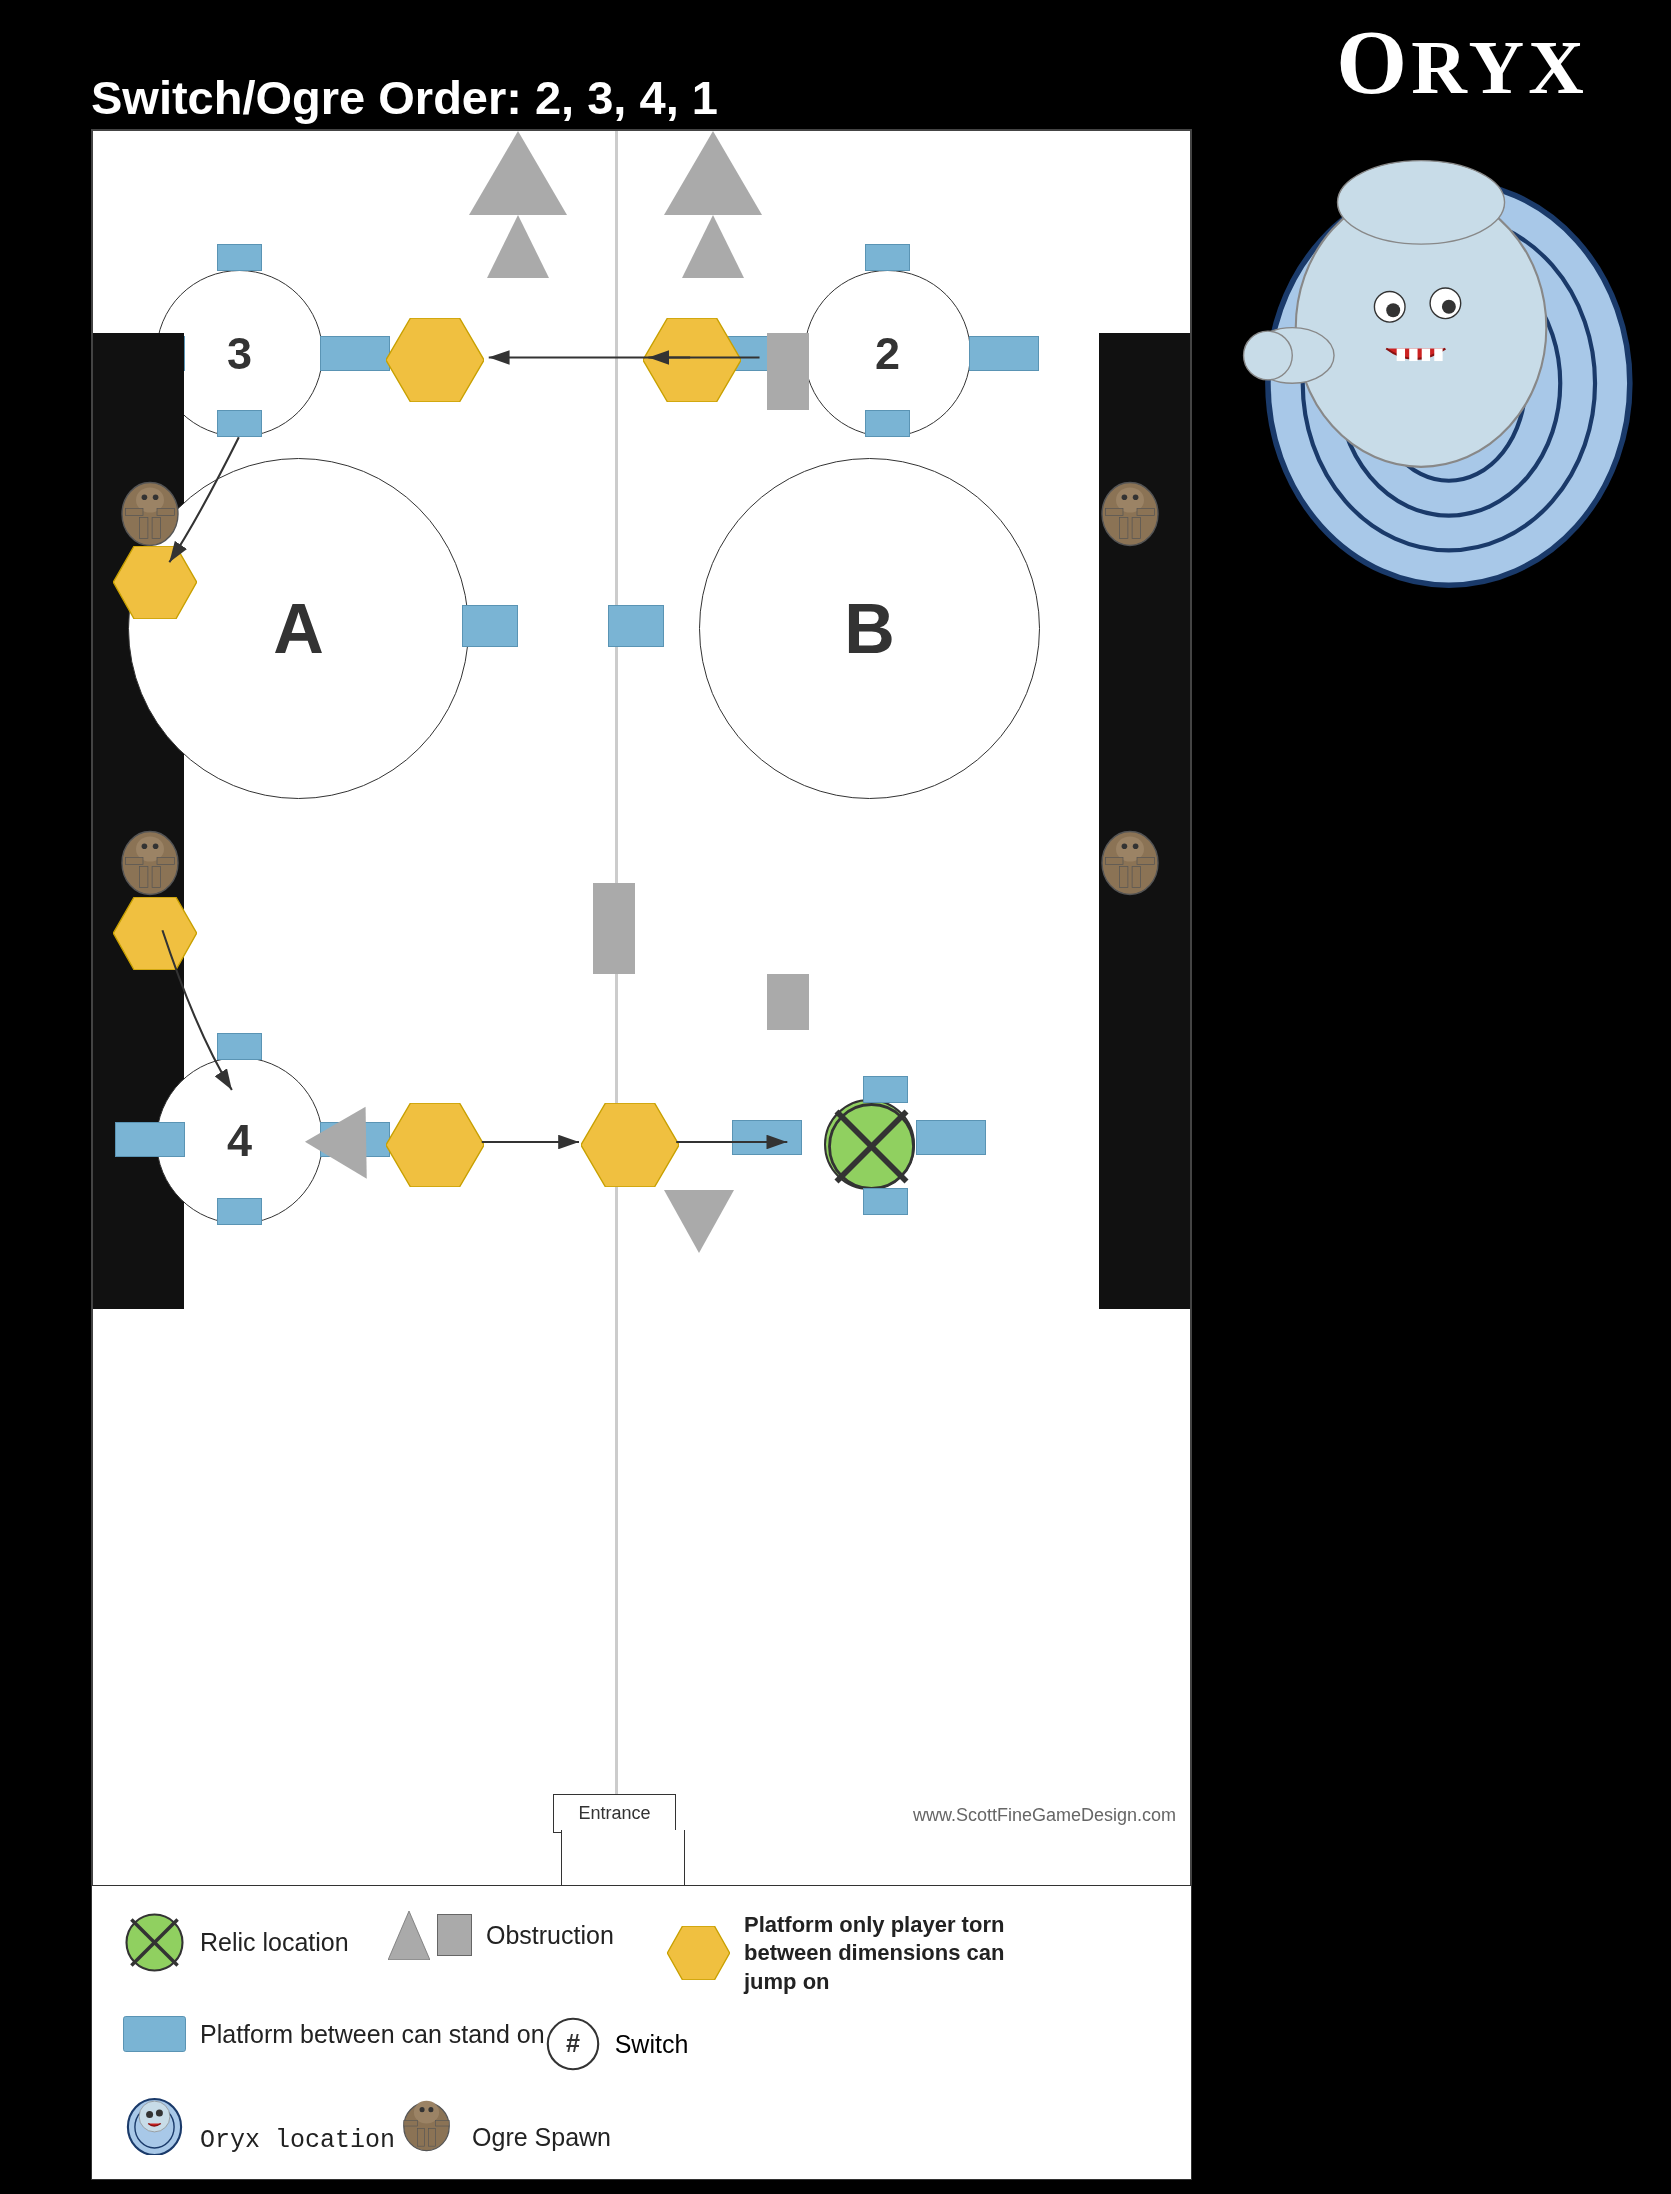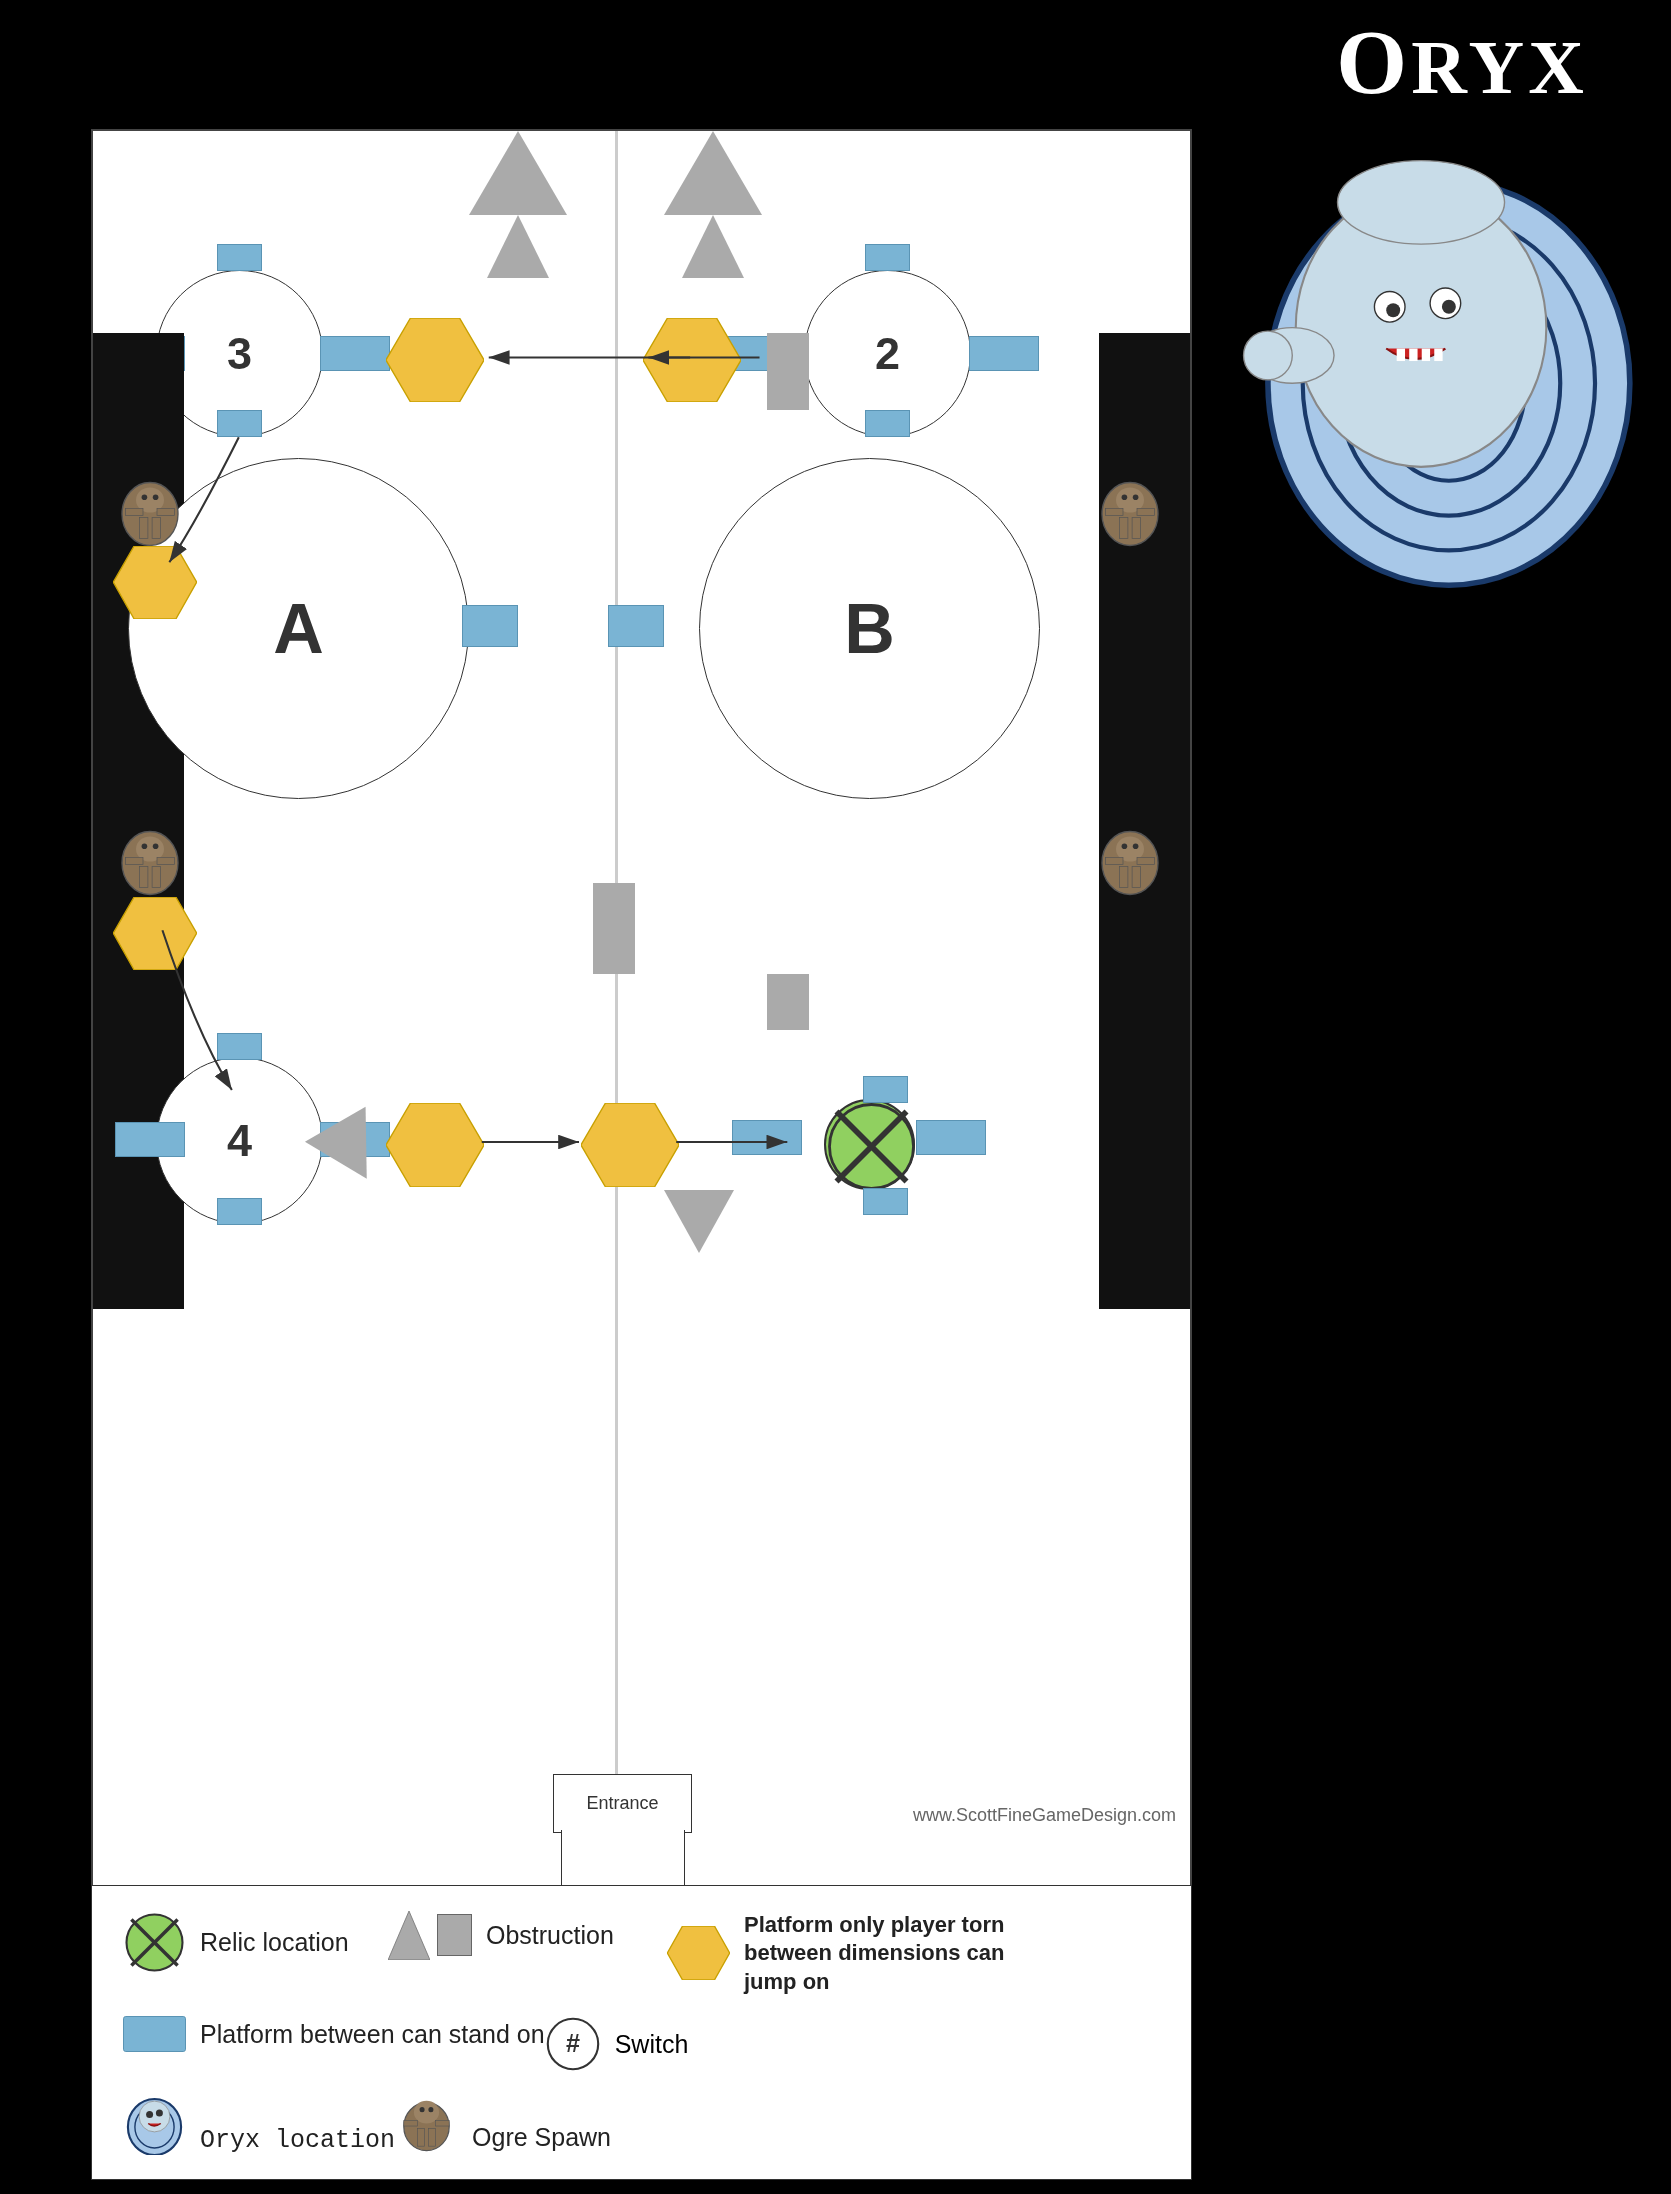--- a/index.html
+++ b/index.html
@@ -13,20 +13,21 @@
     }
 
   </style>
 </head>
 <body>
 
 <div style="position:absolute;top:0;left:0;width:1672px;height:2194px;background:#000;">
 
   <div style="position:absolute;top:10.4px;right:84px;font-size:77px;font-family:Georgia,serif;color:white;font-weight:bold;letter-spacing:4.2px;text-align:center;"><span style="font-size:91px;font-family:Georgia,serif;">O</span><span style="font-family:Georgia,serif;font-size:77px;font-weight:bold;">RYX</span></div>
 
+  <div style="position:absolute;top:70px;left:91px;font-size:47px;font-weight:bold;color:white;">Switch/Ogre Order: 2, 3, 4, 1</div>
 
   <div style="position:absolute;top:129px;left:91px;width:1101px;height:1783px;background:white;border:2.1px solid #444;">
 
     <div style="position:absolute;top:0;left:522px;width:2.8px;height:100%;background:#ccc;"></div>
 
     <div style="position:absolute;top:0;left:376px;width:0;height:0;border-left:49px solid transparent;border-right:49px solid transparent;border-bottom:84px solid #aaa;"></div>
 
     <div style="position:absolute;top:84px;left:394px;width:0;height:0;border-left:31px solid transparent;border-right:31px solid transparent;border-bottom:63px solid #aaa;"></div>
 
     <div style="position:absolute;top:0;left:571px;width:0;height:0;border-left:49px solid transparent;border-right:49px solid transparent;border-bottom:84px solid #aaa;"></div>
@@ -202,21 +203,21 @@
 
       <path d="M100 1150 Q150 1300 200 1380" stroke="#333" stroke-width="3" fill="none" marker-end="url(#arrowhead)"></path>
 
       <line x1="560" y1="1455" x2="700" y2="1455" stroke="#333" stroke-width="3" marker-end="url(#arrowhead)"></line>
 
       <line x1="840" y1="1455" x2="1000" y2="1455" stroke="#333" stroke-width="3" marker-end="url(#arrowhead)"></line>
 
       <line x1="960" y1="325" x2="800" y2="325" stroke="#333" stroke-width="3" marker-end="url(#arrowhead)"></line>
     </svg>
 
-    <div style="position:absolute;bottom:77px;left:460px;width:139px;text-align:center;border:0.7px solid #333;background:white;font-size:18px;padding:18px 7px;color:#333;">Entrance</div>
+    <div style="position:absolute;bottom:77px;left:460px;width:123px;text-align:center;border:0.7px solid #333;background:white;font-size:18px;padding:8px 7px;color:#333;">Entrance</div>
 
     <div style="position:absolute;bottom:0;left:468px;width:124px;height:80px;background:white;border-left:1.4px solid #333;border-right:1.4px solid #333;"></div>
 
     <div style="position:absolute;bottom:84px;right:14px;font-size:18px;color:#666;">www.ScottFineGameDesign.com</div>
 
   </div>
 
   <div style="position:absolute;top:91px;right:0px;width:488px;height:522px;overflow:hidden;">
     <svg viewBox="0 0 700 750" width="488" height="522">
 

